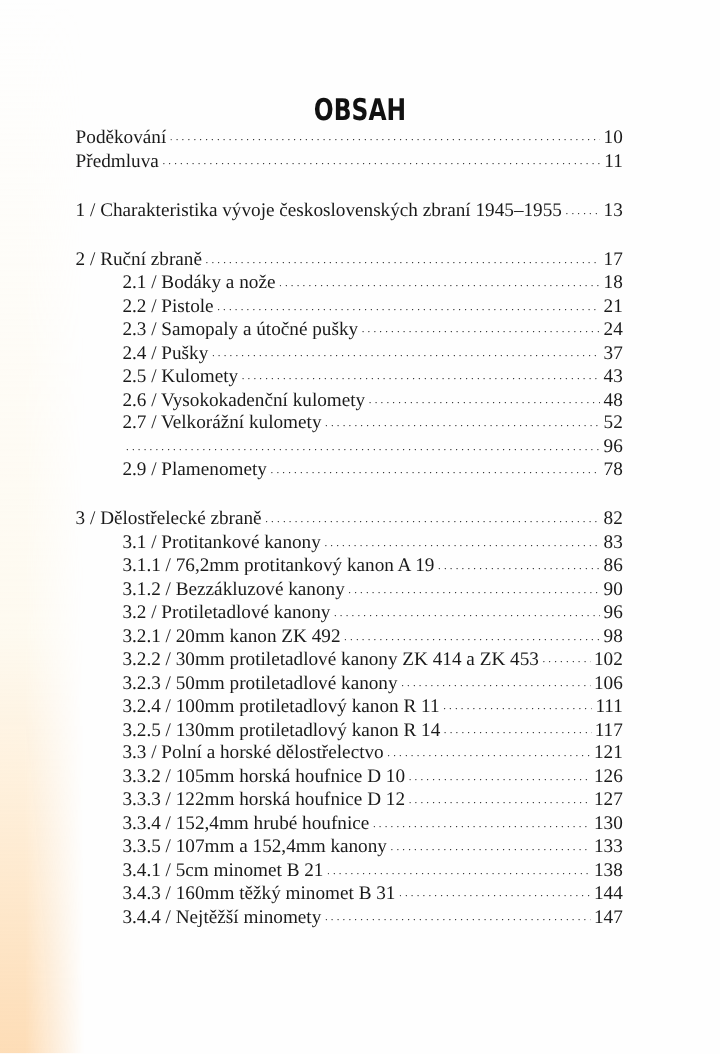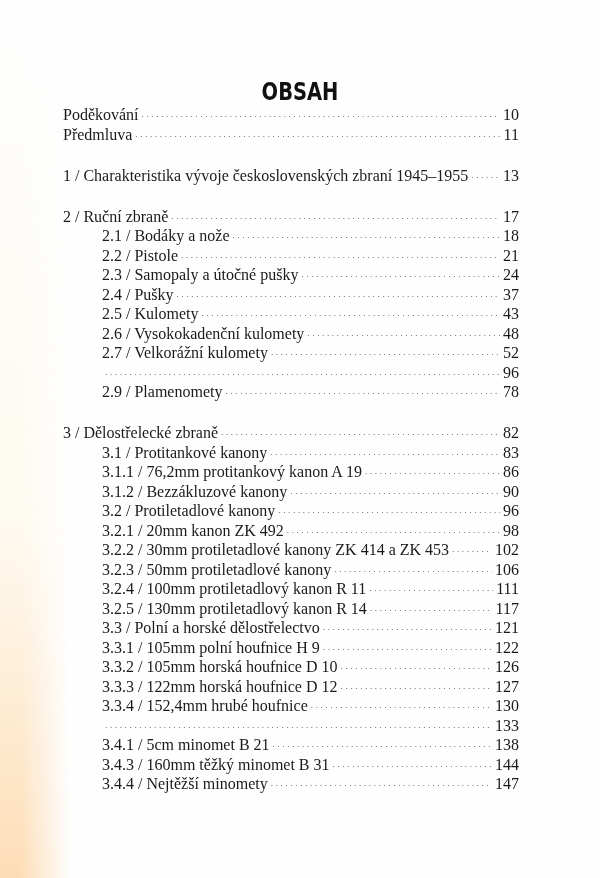--- a/index.html
+++ b/index.html
@@ -166,40 +166,36 @@
     <span class="label">3.2.5 / 130mm protiletadlový kanon R 14</span>
     <span class="leader"></span>
     <span class="page">117</span>
   </div>
     <div class="row indent">
     <span class="label">3.3 / Polní a horské dělostřelectvo</span>
     <span class="leader"></span>
     <span class="page">121</span>
   </div>
     <div class="row indent">
-    <span class="label">3.3.1 / 105mm polní houfnice H 9</span>
-    <span class="leader"></span>
-    <span class="page">122</span>
-  </div>
-    <div class="row indent">
     <span class="label">3.3.2 / 105mm horská houfnice D 10</span>
     <span class="leader"></span>
     <span class="page">126</span>
   </div>
     <div class="row indent">
     <span class="label">3.3.3 / 122mm horská houfnice D 12</span>
     <span class="leader"></span>
     <span class="page">127</span>
   </div>
     <div class="row indent">
     <span class="label">3.3.4 / 152,4mm hrubé houfnice</span>
     <span class="leader"></span>
     <span class="page">130</span>
   </div>
     <div class="row indent">
+    <span class="label">3.3.5 / 107mm a 152,4mm kanony</span>
     <span class="leader"></span>
     <span class="page">133</span>
   </div>
     <div class="row indent">
     <span class="label">3.4.1 / 5cm minomet B 21</span>
     <span class="leader"></span>
     <span class="page">138</span>
   </div>
     <div class="row indent">
     <span class="label">3.4.3 / 160mm těžký minomet B 31</span>

